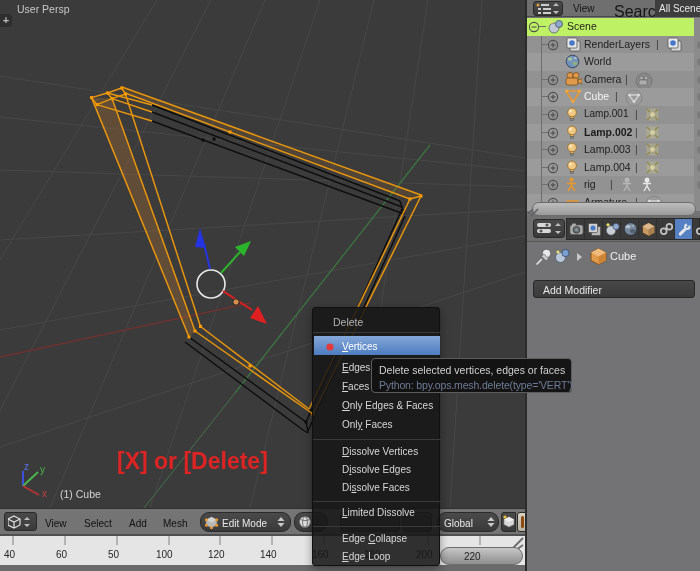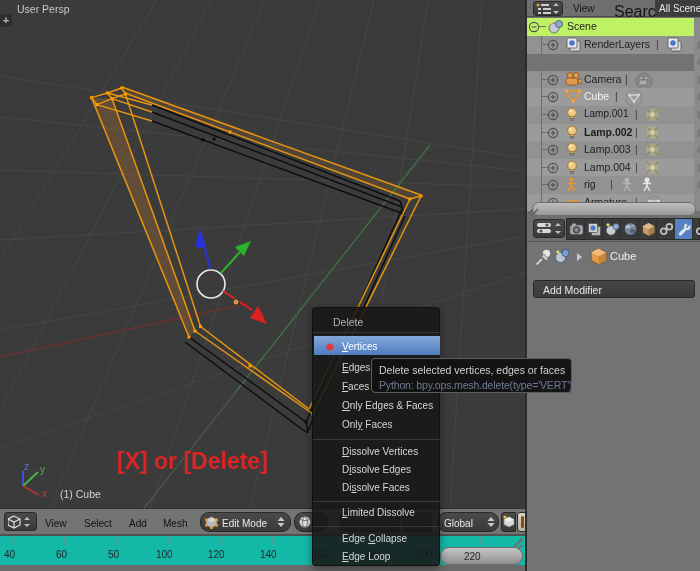--- a/index.html
+++ b/index.html
@@ -160,21 +160,21 @@
     <div class="darkbtn" style="left:501px;top:3px;width:15px;height:20px;border-radius:3px 0 0 3px;"></div>
     <svg class="abs" style="left:503px;top:6px;" width="13" height="14">
       <polygon points="6,2 11,4.5 11,9.5 6,12 1,9.5 1,4.5" fill="#d8d8d8" stroke="#888" stroke-width="0.6"></polygon>
       <polygon points="6,2 11,4.5 6,7 1,4.5" fill="#efefef"></polygon>
       <circle cx="2" cy="2" r="1.6" fill="#e8c23a"></circle>
     </svg>
     <div class="abs" style="left:517px;top:3px;width:10px;height:20px;background:linear-gradient(#d8d2c2,#b8b2a2);border:1px solid #2a2a2a;border-radius:3px 0 0 3px;"></div>
     <div class="abs" style="left:521px;top:7px;width:3px;height:12px;background:#8a4a10;border-radius:1.5px;"></div>
   </div>
 
-  <div class="abs" id="timeline" style="left:0;top:534px;width:527px;height:37px;background:#14b8a6;">
+  <div class="abs" id="timeline" style="left:0;top:534px;width:527px;height:37px;background:#e5e5e5;">
     <div class="abs" style="left:0;top:0;width:527px;height:2px;background:#505050;"></div>
 
     <svg class="abs" style="left:0;top:2px;" width="527" height="9">
       <g stroke="#828282" stroke-width="1">
         <line x1="13" y1="0" x2="13" y2="9"></line>
           <line x1="65" y1="0" x2="65" y2="9"></line>
         <line x1="117" y1="0" x2="117" y2="9"></line>
           <line x1="169" y1="0" x2="169" y2="9"></line>
         <line x1="220" y1="0" x2="220" y2="9"></line>
           <line x1="272" y1="0" x2="272" y2="9"></line>
@@ -253,20 +253,30 @@
               <rect x="2" y="1" width="10" height="10" rx="1" fill="#e8e8e8" stroke="#555" stroke-width="0.8"></rect>
               <circle cx="7" cy="6" r="2.8" fill="#4a78c8"></circle>
             </svg></div>
           <div class="abs" style="left:57px;top:2px;font-size:10.5px;color:#1d1d1d;">RenderLayers</div>
           <div class="abs" style="left:129px;top:2px;font-size:10.5px;color:#3f3f3f;">|</div>
           <div class="abs" style="left:139px;top:1px;"><svg width="16" height="15">
               <rect x="5" y="4" width="10" height="10" rx="1" fill="#d8d8d8" stroke="#555" stroke-width="0.8"></rect>
               <rect x="2" y="1" width="10" height="10" rx="1" fill="#e8e8e8" stroke="#555" stroke-width="0.8"></rect>
               <circle cx="7" cy="6" r="2.8" fill="#4a78c8"></circle>
             </svg></div>
+        </div>
+        <div class="abs" style="left:0;top:35px;width:173px;height:18px;background:#9b9b9b;">
+          <div class="abs" style="left:14px;top:0;width:1px;height:18px;background:#6e6e6e;"></div>
+          <div class="abs" style="left:38px;top:1px;"><svg width="15" height="15">
+              <circle cx="7.5" cy="7.5" r="6.3" fill="#7391bd" stroke="#2f3e54" stroke-width="0.9"></circle>
+              <ellipse cx="5" cy="5" rx="2.5" ry="1.7" fill="#a8c29a"></ellipse>
+              <ellipse cx="10" cy="9.5" rx="2.6" ry="1.9" fill="#8fae84"></ellipse>
+              <ellipse cx="10.4" cy="4" rx="1.5" ry="1" fill="#b8c8d8"></ellipse>
+            </svg></div>
+          <div class="abs" style="left:57px;top:2px;font-size:10.5px;color:#1d1d1d;">World</div>
         </div>
         <div class="abs" style="left:0;top:53px;width:173px;height:18px;background:#929292;">
           <div class="abs" style="left:14px;top:0;width:1px;height:18px;background:#6e6e6e;"></div>
           <div class="abs" style="left:14px;top:8px;width:7px;height:1px;background:#6e6e6e;"></div>
           <svg class="abs" style="left:20px;top:2.5px;" width="12" height="12">
             <circle cx="6" cy="6" r="4.6" fill="none" stroke="#4e4e4e" stroke-width="1.1"></circle>
             <line x1="3.5" y1="6" x2="8.5" y2="6" stroke="#4e4e4e" stroke-width="1.1"></line>
             <line x1="6" y1="3.5" x2="6" y2="8.5" stroke="#4e4e4e" stroke-width="1.1"></line>
           </svg>
           <div class="abs" style="left:38px;top:1px;"><svg width="17" height="14">

